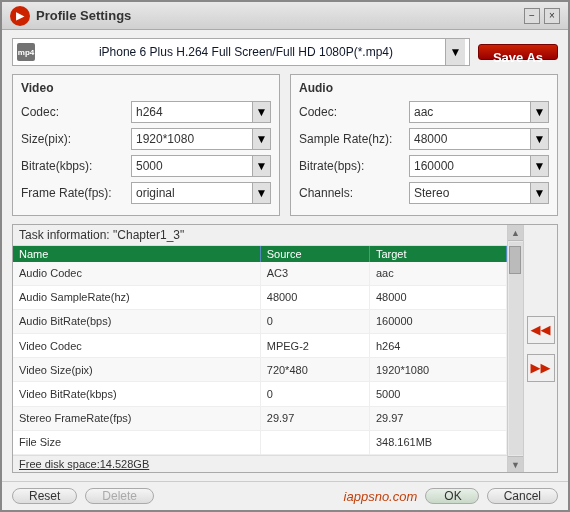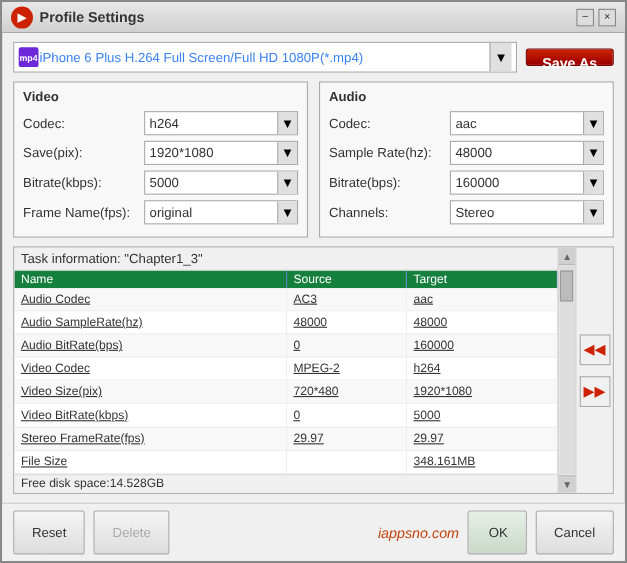--- a/index.html
+++ b/index.html
@@ -81,37 +81,38 @@
       display: flex;
       align-items: center;
       border: 1px solid #aaa;
       background: white;
       height: 28px;
       padding: 0 4px;
     }
     .profile-select-icon {
       width: 18px;
       height: 18px;
-      background: #6d28d9;
+      background: #737373;
       border-radius: 2px;
-      margin-right: 1px;
+      margin-right: 12px;
       display: flex;
       align-items: center;
       justify-content: center;
       color: white;
       font-size: 8px;
       font-weight: bold;
       flex-shrink: 0;
     }
     .profile-select-text {
       flex: 1;
       font-size: 12px;
-      color: #3b82f6;
+      color: #0f172a;
       white-space: nowrap;
       overflow: hidden;
+      text-align: center;
     }
     .profile-select-arrow {
       width: 20px;
       height: 26px;
       background: #e0e0e0;
       border-left: 1px solid #aaa;
       display: flex;
       align-items: center;
       justify-content: center;
       cursor: pointer;
@@ -203,21 +204,20 @@
       text-align: left;
       padding: 2px 6px;
       border-right: 1px solid #5588bb;
       font-weight: normal;
     }
     .info-table td {
       padding: 0 6px;
       border-bottom: 1px solid #eee;
       border-right: 1px solid #eee;
       color: #333;
-      text-decoration: underline;
     }
     .info-table tr:nth-child(odd) td { background: #f8f8f8; }
     .info-table tr:nth-child(even) td { background: #ffffff; }
     .nav-btn {
       width: 28px;
       height: 28px;
       background: #f0f0f0;
       border: 1px solid #aaa;
       display: flex;
       align-items: center;
@@ -226,38 +226,39 @@
       color: #cc2200;
       font-size: 14px;
     }
     .free-disk {
       padding: 2px 6px;
       font-size: 11px;
       color: #333;
       background: #f0f0f0;
       border-top: 1px solid #ddd;
       flex-shrink: 0;
+      text-decoration: underline;
     }
     .bottom-bar {
       display: flex;
       align-items: center;
       padding: 6px 10px;
       border-top: 1px solid #ccc;
       gap: 8px;
       background: #f0f0f0;
       flex-shrink: 0;
     }
     .bottom-btn {
-      height: 40px;
+      height: 16px;
       padding: 0 16px;
       border: 1px solid #aaa;
       background: linear-gradient(to bottom, #f5f5f5, #ddd);
       font-size: 12px;
       cursor: pointer;
-      border-radius: 2px;
+      border-radius: 13px;
       color: #333;
     }
     .bottom-btn.disabled {
       color: #aaa;
       cursor: default;
     }
     .bottom-btn.ok-btn {
       background: linear-gradient(to bottom, #e8f0e8, #c8d8c8);
       color: #333;
       padding-left: 18px;
@@ -300,35 +301,35 @@
       <div class="panel">
         <div class="panel-title">Video</div>
         <div class="form-row">
           <span class="form-label">Codec:</span>
           <div class="form-select">
             <span class="form-select-text">h264</span>
             <div class="form-select-arrow">▼</div>
           </div>
         </div>
         <div class="form-row">
-          <span class="form-label">Save(pix):</span>
+          <span class="form-label">Size(pix):</span>
           <div class="form-select">
             <span class="form-select-text">1920*1080</span>
             <div class="form-select-arrow">▼</div>
           </div>
         </div>
         <div class="form-row">
           <span class="form-label">Bitrate(kbps):</span>
           <div class="form-select">
             <span class="form-select-text">5000</span>
             <div class="form-select-arrow">▼</div>
           </div>
         </div>
         <div class="form-row">
-          <span class="form-label">Frame Name(fps):</span>
+          <span class="form-label">Frame Rate(fps):</span>
           <div class="form-select">
             <span class="form-select-text">original</span>
             <div class="form-select-arrow">▼</div>
           </div>
         </div>
       </div>
 
       <div class="panel">
         <div class="panel-title">Audio</div>
         <div class="form-row">

